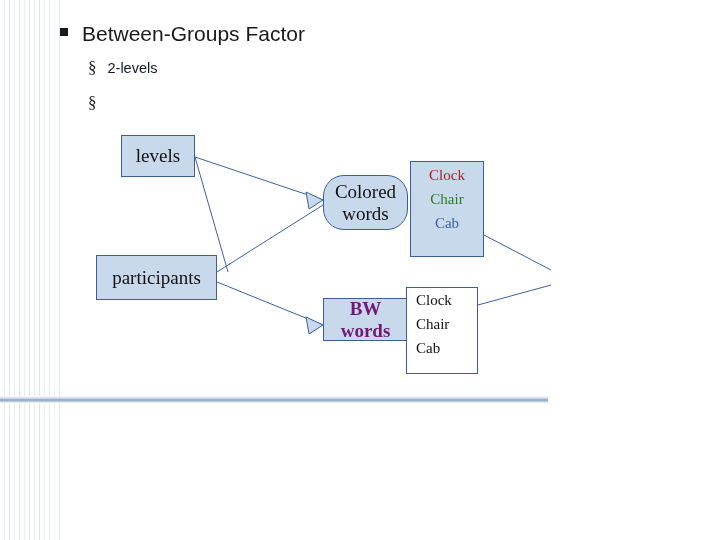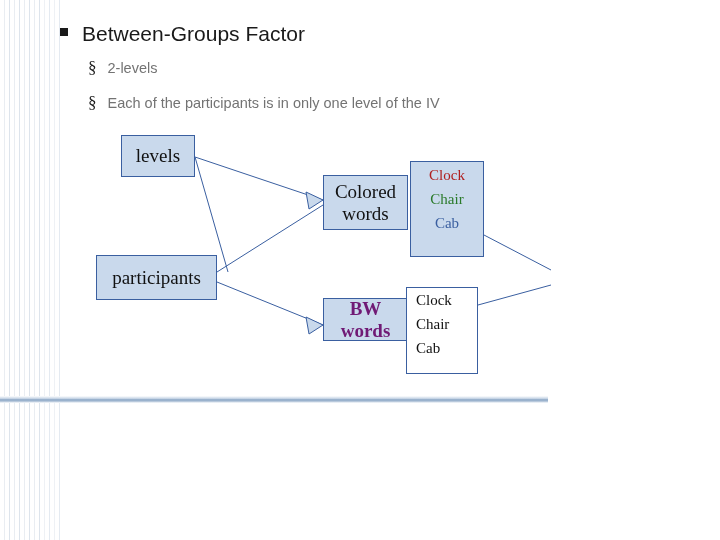--- a/index.html
+++ b/index.html
@@ -79,21 +79,21 @@
   .bullet-row.b1 { left: 88px; top: 58px; }
   .bullet-row.b2 { left: 88px; top: 93px; }
   .bullet-mark {
     font-family: "Liberation Serif", serif;
     font-size: 17px;
     color: #1a1a1a;
     margin-right: 11px;
   }
   .bullet-text {
     font-size: 14.5px;
-    color: #737373;
+    color: #0f172a;
     font-family: "Liberation Sans", sans-serif;
   }
 
   
   .diagram {
     position: absolute;
     left: 0;
     top: 0;
     width: 720px;
     height: 540px;
@@ -123,21 +123,21 @@
   #node-levels {
     left: 121px; top: 135px; width: 74px; height: 42px;
     font-size: 19px; color: #111111;
   }
   #node-participants {
     left: 96px; top: 255px; width: 121px; height: 45px;
     font-size: 19px; color: #111111;
   }
   #node-colored {
     left: 323px; top: 175px; width: 85px; height: 55px;
-    font-size: 19px; color: #111111;
+    font-size: 19px; color: #111111; border-radius: 21px;
   }
   #node-bw {
     left: 323px; top: 298px; width: 85px; height: 43px;
     font-size: 19px; color: #701a75; font-weight: bold;
   }
   #node-test {
     left: 551px; top: 258px; width: 64px; height: 38px;
     font-size: 19px; color: #111111;
   }
   #list-colored {
@@ -193,21 +193,20 @@
     <span class="title-text">Between-Groups Factor</span>
   </div>
 
   <div class="bullet-row b1">
     <span class="bullet-mark">§</span>
     <span class="bullet-text">2-levels</span>
   </div>
 
   <div class="bullet-row b2">
     <span class="bullet-mark">§</span>
-    <span class="bullet-text">Each of the participants is in only one level of the IV</span>
   </div>
 
   <div class="diagram">
     <svg width="720" height="540" xmlns="http://www.w3.org/2000/svg">
 
       <line x1="195" y1="157" x2="323" y2="200" stroke="#3a5fa0" stroke-width="1"></line>
 
       <line x1="195" y1="157" x2="228" y2="272" stroke="#3a5fa0" stroke-width="1"></line>
 
       <line x1="217" y1="272" x2="323" y2="205" stroke="#3a5fa0" stroke-width="1"></line>

